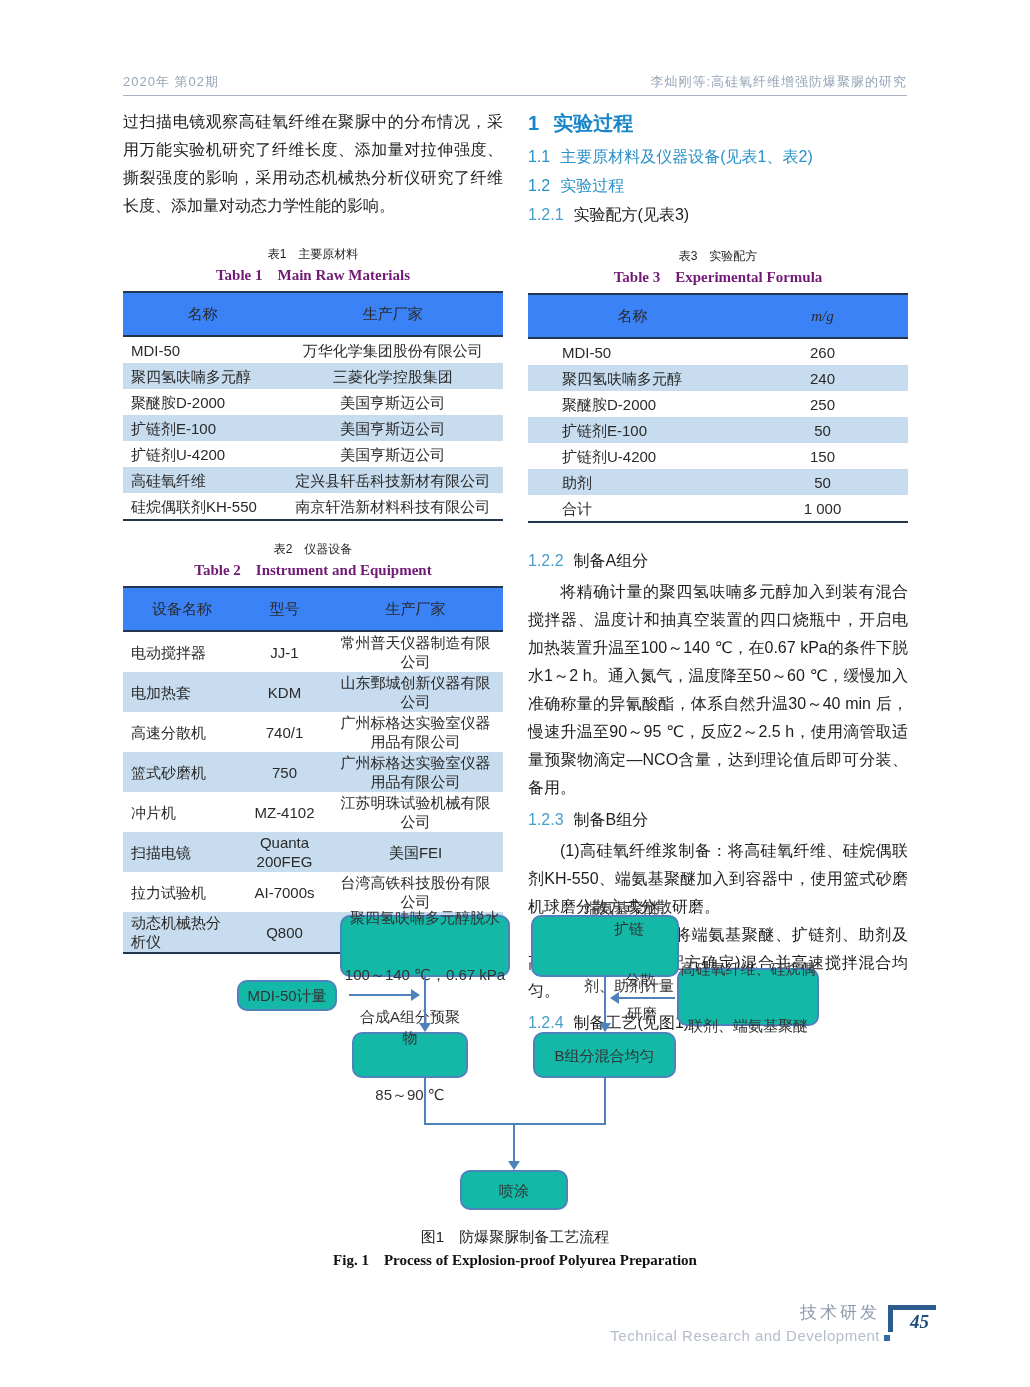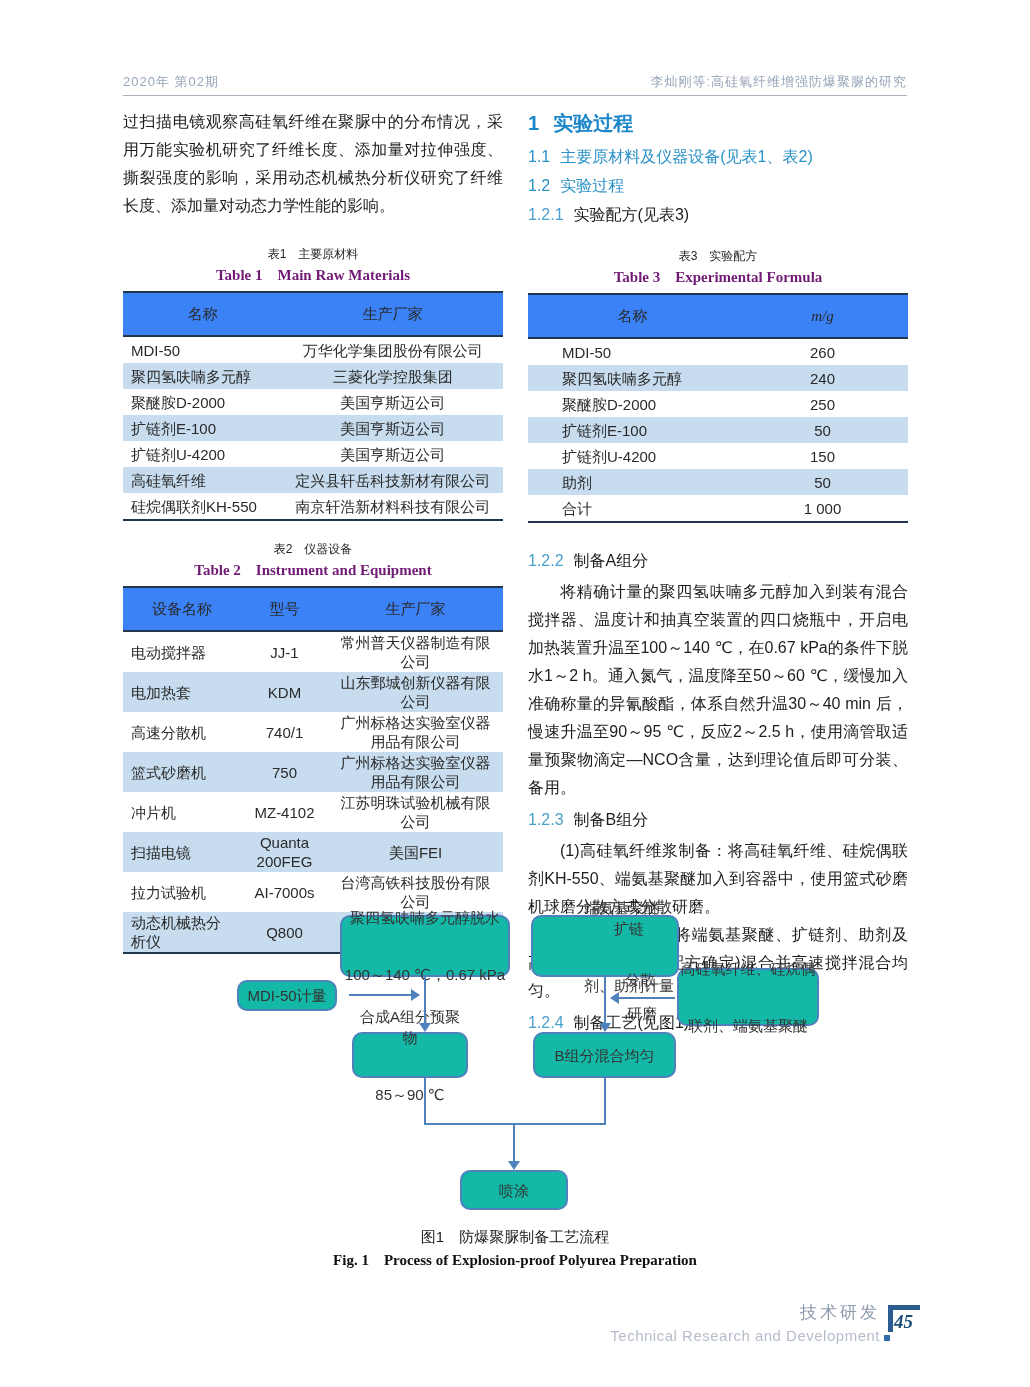--- a/index.html
+++ b/index.html
@@ -61,21 +61,21 @@
               font-weight:bold;font-family:"Liberation Serif","DejaVu Serif",serif;color:#111;}
 
   
   .ft-zh{position:absolute;left:0;top:1301px;width:880px;text-align:right;
          font-size:17px;color:#8b9aac;letter-spacing:3px;}
   .ft-en{position:absolute;left:0;top:1327px;width:890px;text-align:right;
          font-size:15px;color:#b4bdc9;letter-spacing:0.5px;}
   .ft-sq{display:inline-block;width:6px;height:6px;background:#2f6ca8;margin-left:4px;}
   .pg-num{position:absolute;left:888px;top:1305px;width:26px;height:21px;
           border-top:5px solid #2c5c8f;border-left:5px solid #2c5c8f;
-          padding:1px 0 0 1px;font-family:"Liberation Serif","DejaVu Serif",serif;
+          padding:1px 0 0 17px;font-family:"Liberation Serif","DejaVu Serif",serif;
           font-style:italic;font-weight:bold;font-size:19px;color:#1d4e79;}
 </style>
 </head>
 <body>
 
 <div class="page">
 
   <div class="hdr-left">2020年 第02期</div>
   <div class="hdr-right">李灿刚等:高硅氧纤维增强防爆聚脲的研究</div>
   <div class="hdr-rule"></div>

